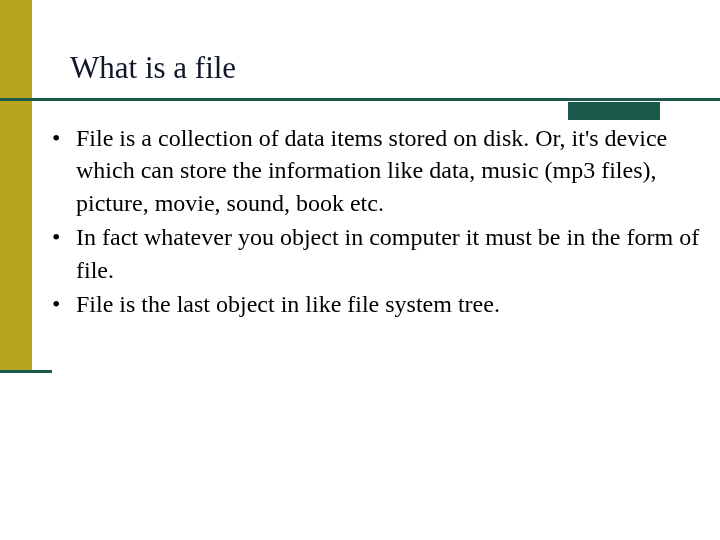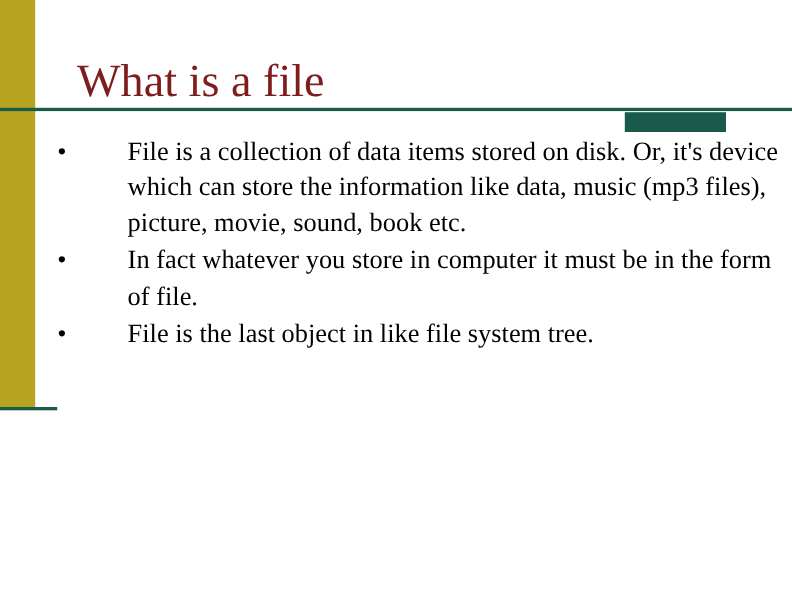--- a/index.html
+++ b/index.html
@@ -44,22 +44,22 @@
       left: 0;
       top: 370px;
       width: 52px;
       height: 3px;
       background: #1a5a4a;
     }
     .title {
       position: absolute;
       left: 70px;
       top: 50px;
-      font-size: 42px;
-      color: #7f1d1d;
+      font-size: 31px;
+      color: #0f172a;
       font-weight: normal;
     }
     .content {
       position: absolute;
       left: 48px;
       top: 122px;
       width: 660px;
     }
     .bullet-item {
       display: flex;
@@ -70,39 +70,38 @@
       margin-bottom: 2px;
     }
     .bullet-dot {
       width: 28px;
       flex-shrink: 0;
       text-align: left;
       padding-left: 4px;
     }
     .bullet-text {
       flex: 1;
-      margin-left: 40px;
     }
   </style>
 </head>
 <body>
 
 <div class="left-bar"></div>
 <div class="title-underline"></div>
 <div class="accent-box"></div>
 <div class="bottom-tick"></div>
 
 <h1 class="title">What is a file</h1>
 
 <div class="content">
   <div class="bullet-item">
     <span class="bullet-dot">•</span>
     <span class="bullet-text">File is a collection of data items stored on disk. Or, it's device which can store the information like data, music (mp3 files), picture, movie, sound, book etc.</span>
   </div>
   <div class="bullet-item">
     <span class="bullet-dot">•</span>
-    <span class="bullet-text"> In fact whatever you store in computer it must be in the form of file.</span>
+    <span class="bullet-text"> In fact whatever you object in computer it must be in the form of file.</span>
   </div>
   <div class="bullet-item">
     <span class="bullet-dot">•</span>
     <span class="bullet-text">File is the last object in like file system tree.</span>
   </div>
 </div>
 
 </body></html>

